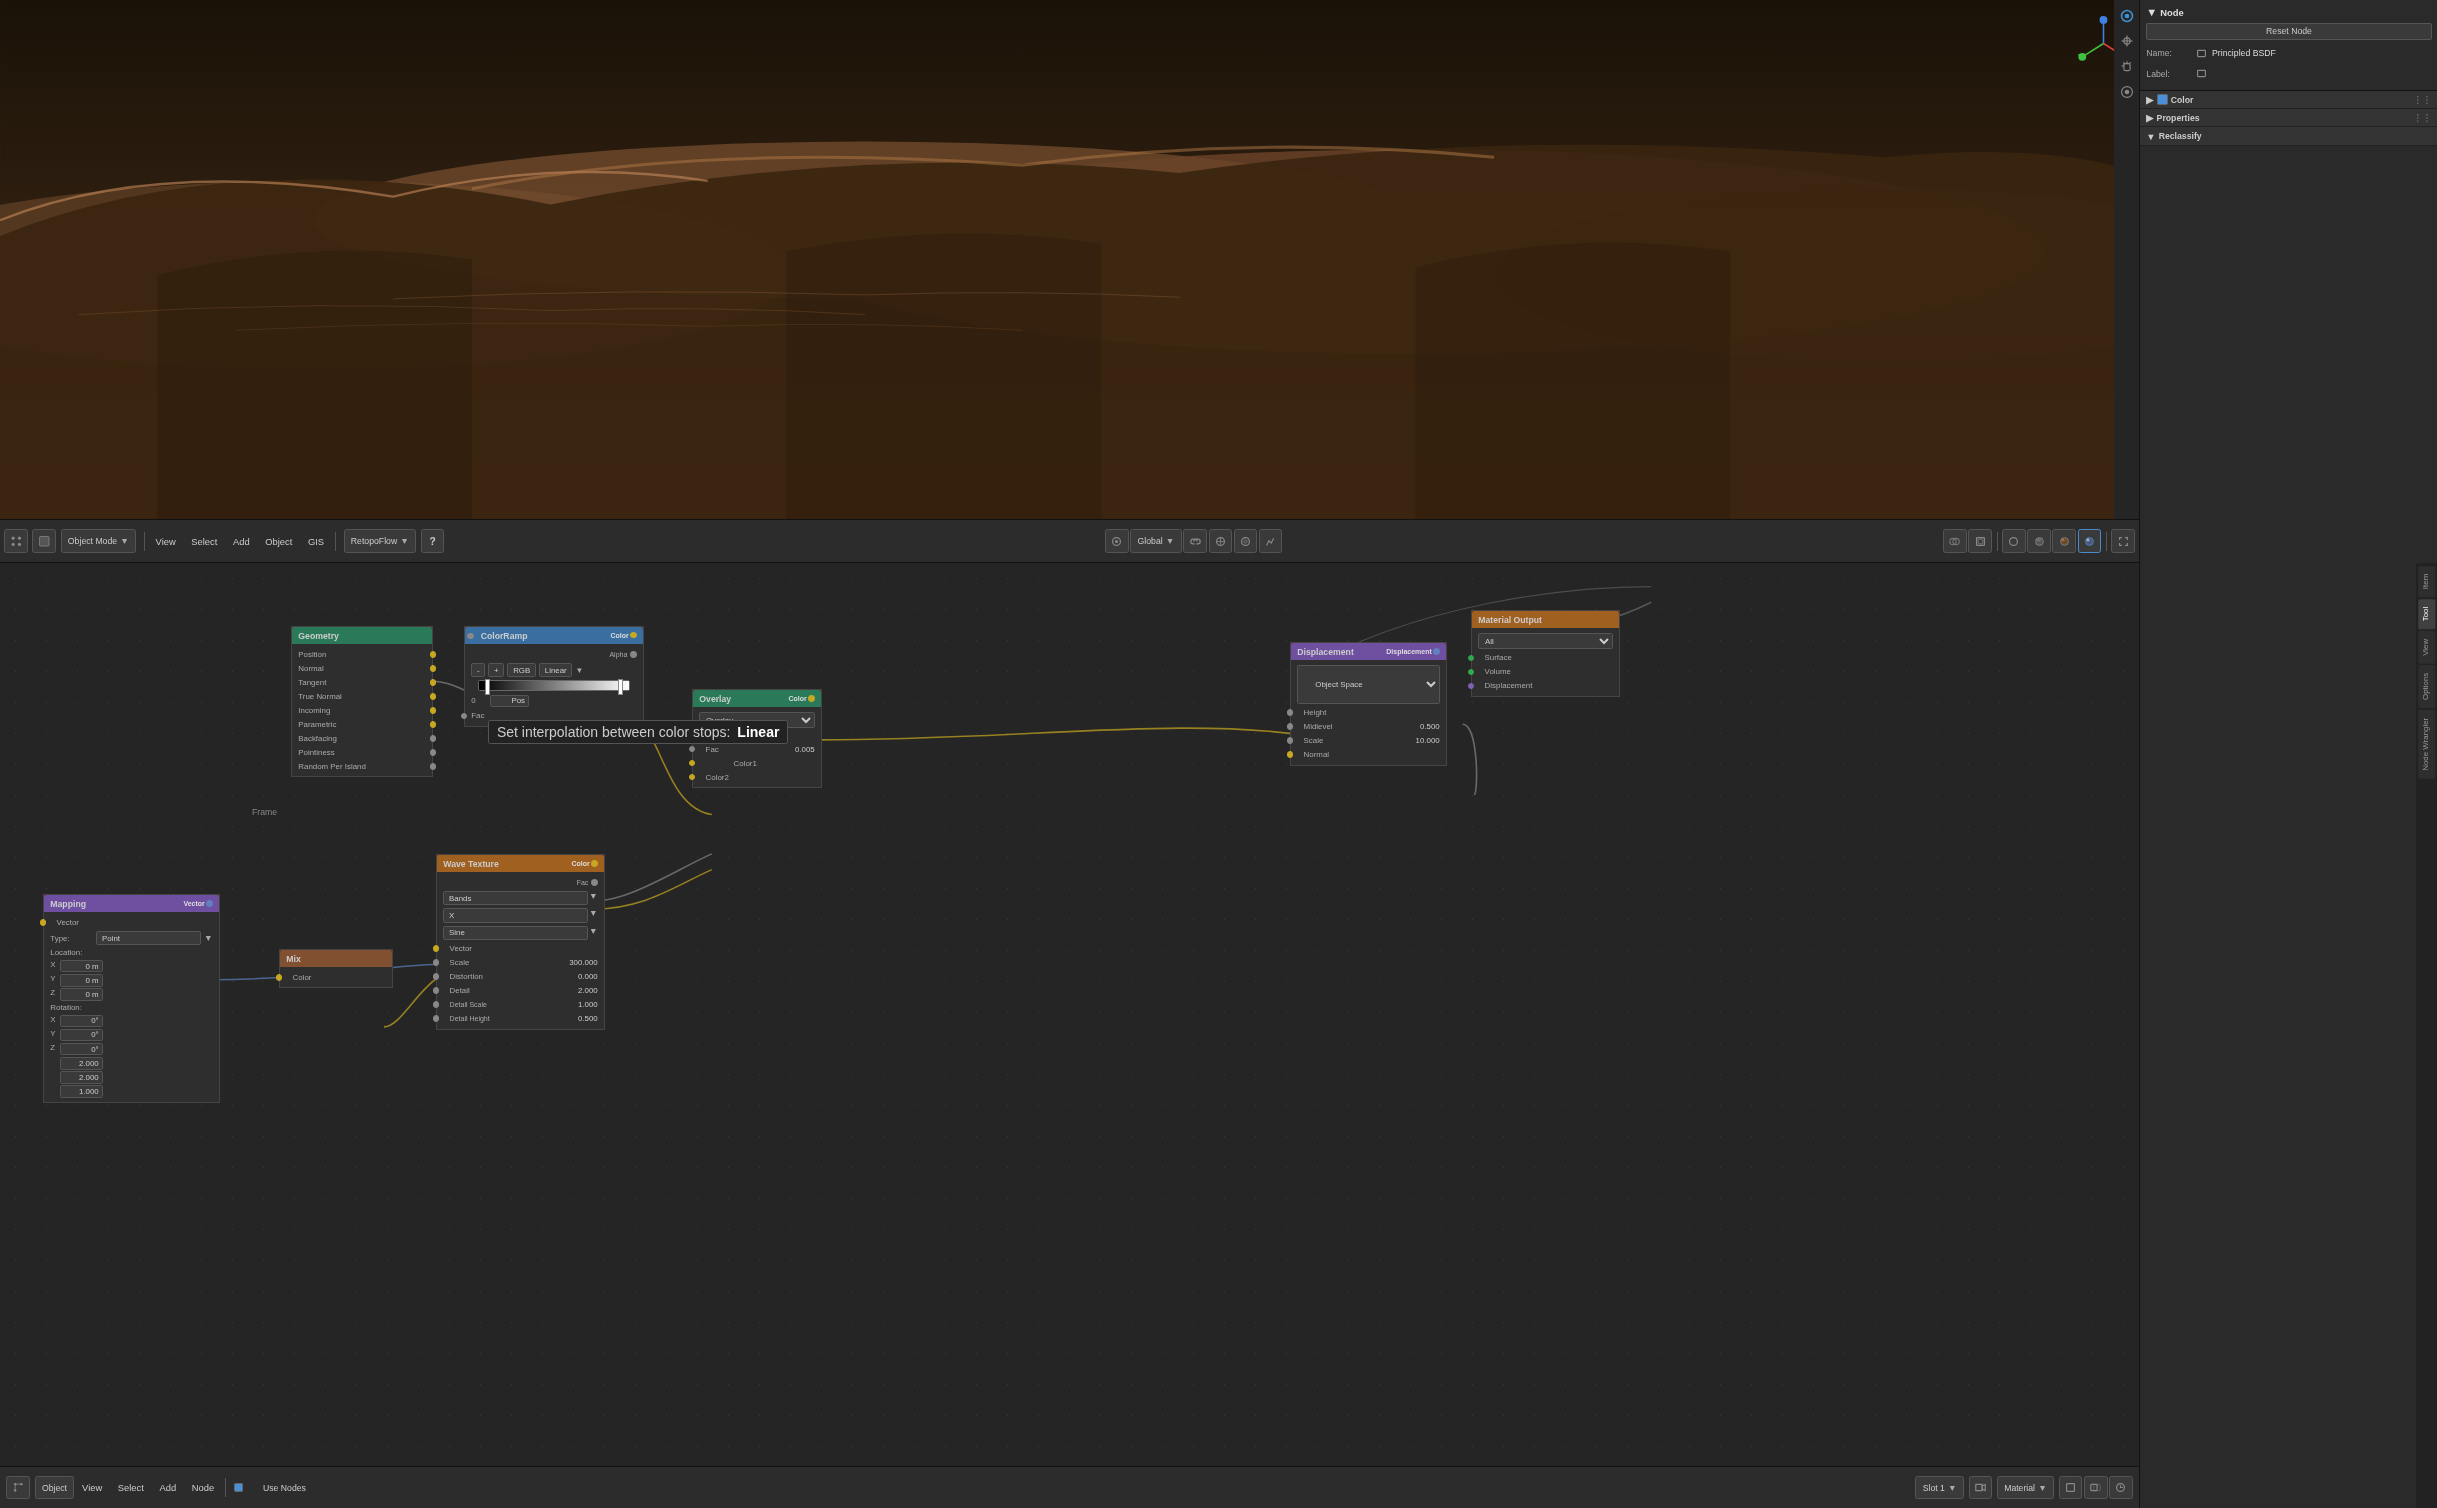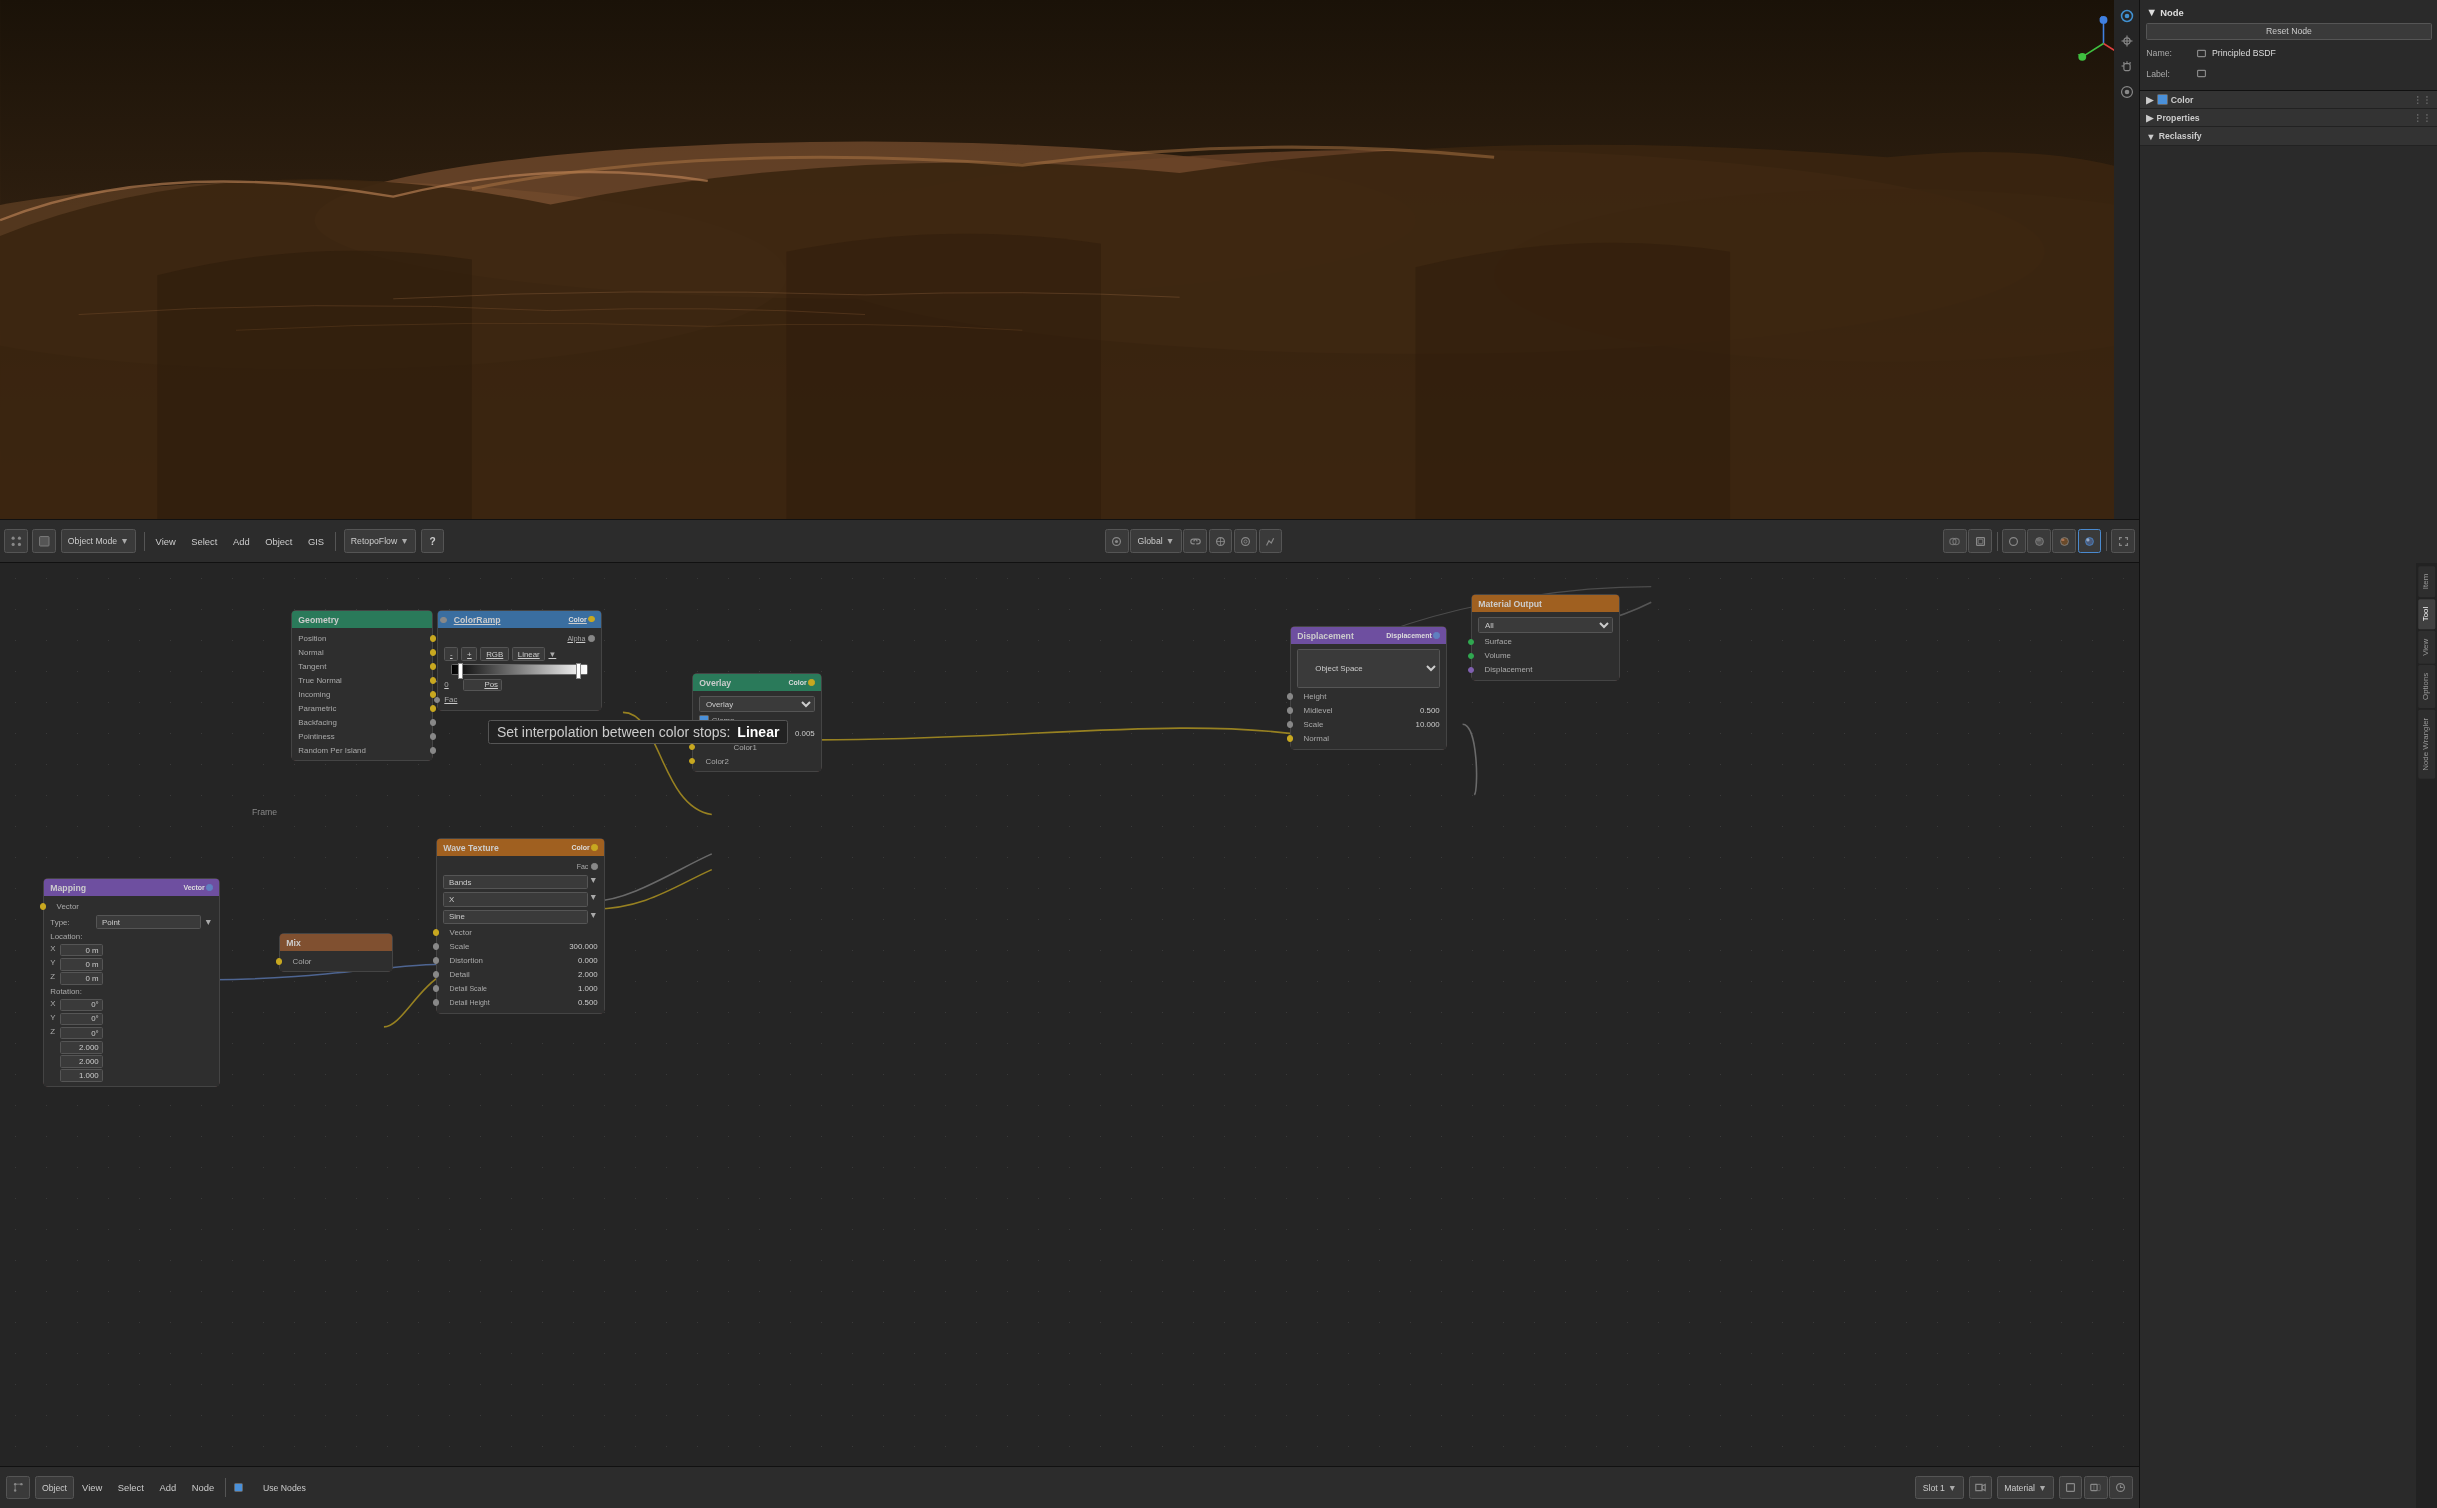--- a/index.html
+++ b/index.html
@@ -115,22 +115,23 @@
       background-image: radial-gradient(circle, #3a3a3a 0.8px, transparent 0.8px);
       background-size: 31px 31px;
       background-color: #252525;
     }
 
     
     .node-card {
       position: absolute;
       background: #7f1d1d;
       border: 0.8px solid #444;
-      border-radius: 5px;
+      border-radius: 0;
       min-width: 94px;
+      margin-top: 16px;
     }
 
     .node-header {
       padding: 3.1px 6.3px;
       border-radius: 2.4px 2.4px 0 0;
       font-size: 8.7px;
       font-weight: bold;
       display: flex;
       align-items: center;
       gap: 3.1px;
@@ -787,21 +788,21 @@
         <span class="node-label">Pointiness</span>
         <div class="node-socket right gray-s"></div>
       </div>
       <div class="node-row">
         <span class="node-label">Random Per Island</span>
         <div class="node-socket right gray-s"></div>
       </div>
     </div>
   </div>
 
-  <div class="node-card" style="top: 47px; left: 437px; width: 165px; text-decoration: underline;">
+  <div class="node-card" style="top: 47px; left: 464px; width: 180px;">
     <div class="node-header blue">
       <div class="node-socket left gray-s" style="position:relative;left:-3.9px;"></div>
       <span>ColorRamp</span>
       <div style="margin-left:auto;display:flex;gap:1.6px;">
         <span style="font-size:7px;color:#ddd;">Color</span>
         <div class="node-socket" style="position:relative;background:#c8a820;border-color:#c8a820;width:6.3px;height:6.3px;border-radius:50%;"></div>
       </div>
     </div>
     <div class="node-body">
       <div class="node-row">

